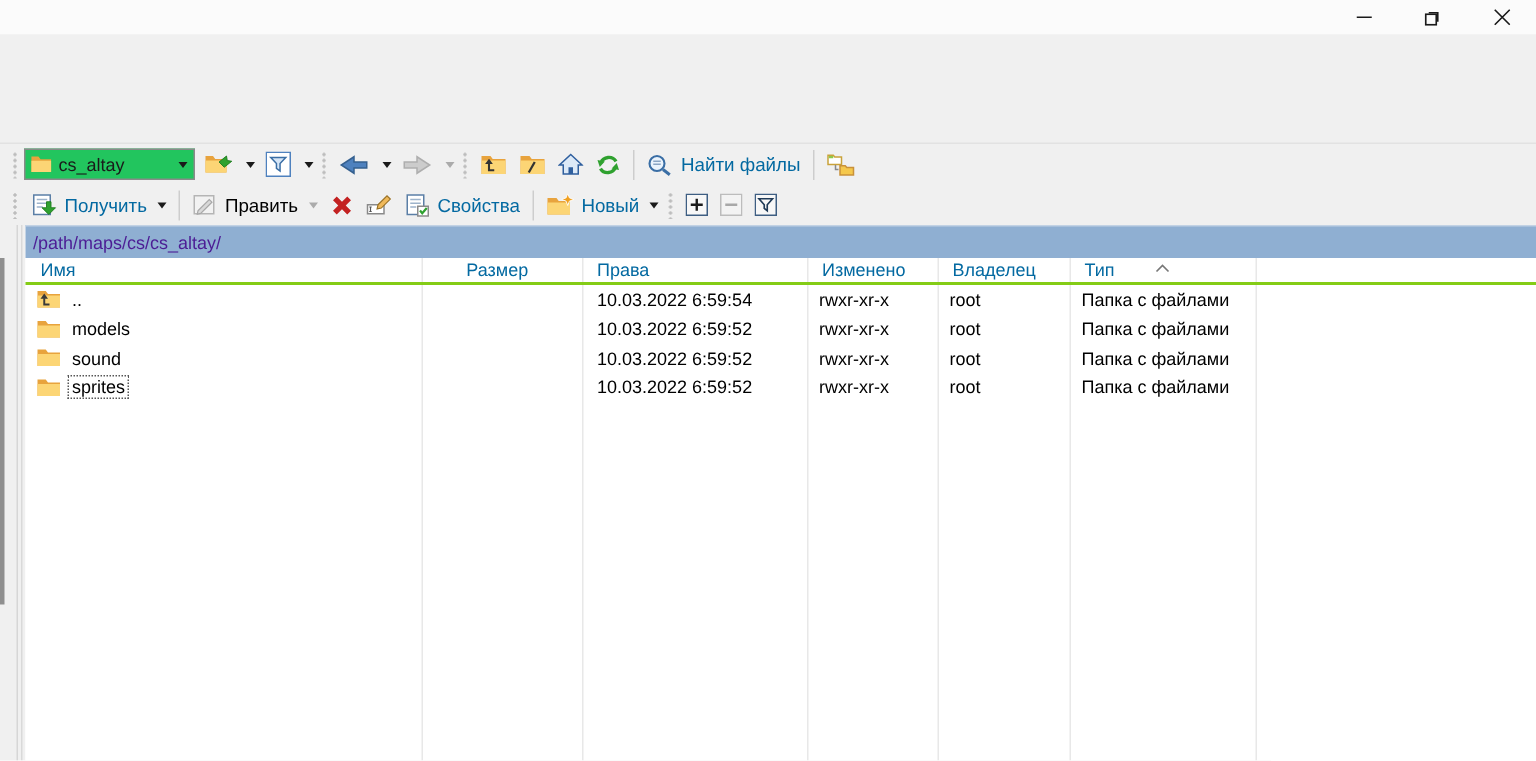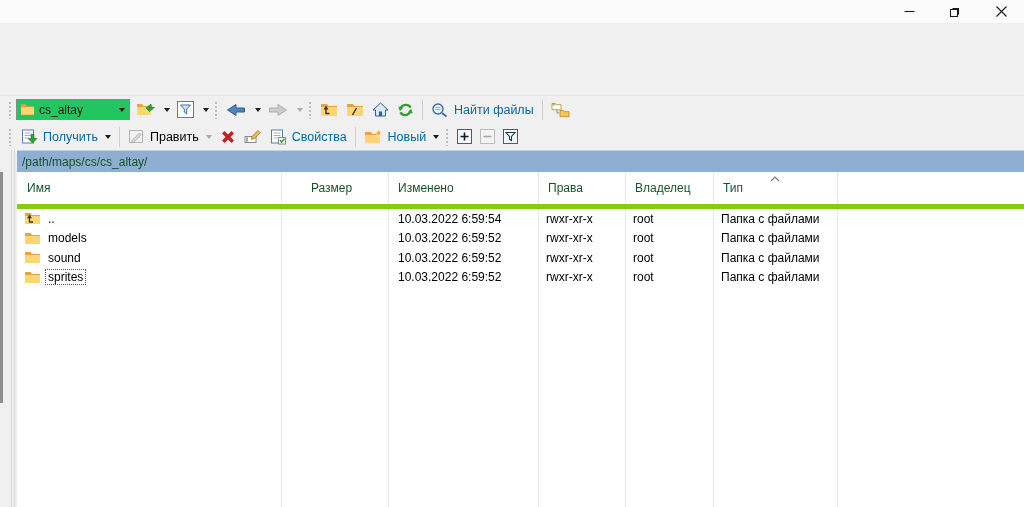--- a/index.html
+++ b/index.html
@@ -31,25 +31,25 @@
   .combo .combo-label { flex:1; font-size:12px; }
   .combo .caret { margin-right:2px; }
 
   
   .edge-line-a { position:absolute; left:11px; top:150px; width:1px; height:357px; background:#d6d6d6; }
   .edge-line-b { position:absolute; left:14px; top:150px; width:1px; height:357px; background:#d9d9d9; }
   .edge-thumb { position:absolute; left:0; top:172px; width:3px; height:231px; background:#8f8f8f; }
 
   
   .panel { position:absolute; left:17px; top:150px; width:1007px; height:357px; background:#ffffff; }
-  .pathbar { position:absolute; left:0; top:0; width:100%; height:22px; background:#8fafd2; border-top:1px solid #c2d2e4; color:#14532d; display:flex; align-items:center; padding-left:5px; font-size:12px; cursor:default; }
+  .pathbar { position:absolute; left:0; top:0; width:100%; height:22px; background:#8fafd2; border-top:1px solid #c2d2e4; color:#4c1d95; display:flex; align-items:center; padding-left:5px; font-size:12px; cursor:default; }
 
   .listwrap { position:absolute; left:0; top:22px; width:100%; bottom:0; background:#fff; }
   .colline { position:absolute; top:0; bottom:0; width:1px; background:#e8e8e8; }
-  .header-row { position:relative; display:grid; grid-template-columns:264px 107px 150px 87px 88px 124px 1fr; height:37px; border-bottom:5px solid #84cc16; color:#14532d; }
+  .header-row { position:relative; display:grid; grid-template-columns:264px 107px 150px 87px 88px 124px 1fr; height:18px; border-bottom:2px solid #84cc16; color:#0369a1; }
   .hcell { display:flex; align-items:center; padding-left:10px; position:relative; font-size:12px; cursor:default; }
   .hcell.r { justify-content:center; padding-right:6px; padding-left:0; }
   .sort-chevron { position:absolute; top:0px; left:50%; transform:translateX(-50%); line-height:1; }
 
   .rows { position:relative; }
   .row { display:grid; grid-template-columns:264px 107px 150px 87px 88px 124px 1fr; height:19.5px; align-items:center; cursor:default; }
   .cell { padding-left:8px; white-space:nowrap; overflow:hidden; font-size:12px; color:#000; }
   .c-name { padding-left:7px; display:flex; align-items:center; gap:4px; }
   .c-modified { padding-left:10px; }
   .fname { padding:0 2px; border:1px dotted transparent; }
@@ -335,24 +335,24 @@
     <div class="colline" style="left:820px"></div>
 
     <div class="header-row">
       <div class="hcell">
           <span>Имя</span>
         </div>
       <div class="hcell r">
           <span>Размер</span>
         </div>
       <div class="hcell">
-          <span>Изменено</span>
+          <span>Права</span>
         </div>
       <div class="hcell">
-          <span>Права</span>
+          <span>Изменено</span>
         </div>
       <div class="hcell">
           <span>Владелец</span>
         </div>
       <div class="hcell">
         <span class="sort-chevron">
           <svg width="10" height="6" viewBox="0 0 10 6">
               <path d="M1 5 L5 1 L9 5" fill="none" stroke="#777" stroke-width="1.1"></path>
             </svg>
         </span>

